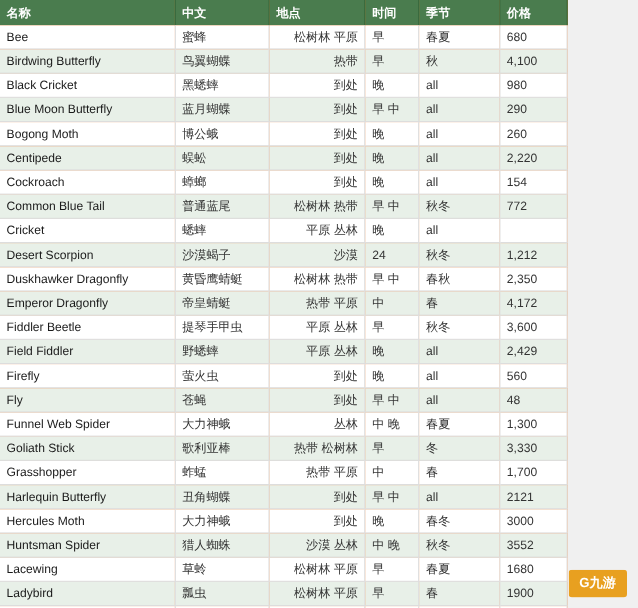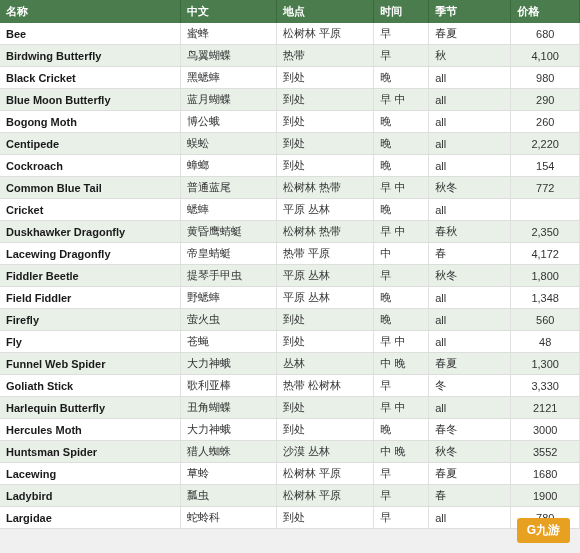--- a/index.html
+++ b/index.html
@@ -4,21 +4,21 @@
   <style>
     * { margin: 0; padding: 0; box-sizing: border-box; }
     body {
       font-family: Arial, sans-serif;
       font-size: 11px;
       background: #f0f0f0;
       width: 580px;
       overflow-x: hidden;
     }
     .table-container {
-      width: 580px;
+      width: 516px;
       overflow-y: auto;
       max-height: 553px;
       background: #f97316;
       position: relative;
     }
     table {
       width: 100%;
       border-collapse: collapse;
       font-size: 11px;
     }
@@ -42,41 +42,42 @@
     tbody td {
       padding: 3px 6px;
       border-bottom: 1px solid #ddd;
       border-right: 1px solid #e0e0e0;
       white-space: nowrap;
       color: #222;
     }
     td.name-col {
       min-width: 130px;
       color: #1a1a1a;
-      font-weight: 700;
+      font-weight: 400;
     }
     td.zh-col {
       min-width: 70px;
       color: #333;
     }
     td.location-col {
       min-width: 70px;
       color: #333;
+      text-align: right;
     }
     td.time-col {
       min-width: 40px;
       color: #333;
     }
     td.season-col {
       min-width: 60px;
       color: #333;
     }
     td.price-col {
       min-width: 50px;
-      text-align: center;
+      text-align: left;
       color: #333;
     }
     .watermark {
       position: fixed;
       bottom: 10px;
       right: 10px;
       background: #e8a020;
       color: #fff;
       font-size: 12px;
       font-weight: bold;
@@ -168,50 +169,58 @@
         </tr>
         <tr>
           <td class="name-col">Cricket</td>
           <td class="zh-col">蟋蟀</td>
           <td class="location-col">平原 丛林</td>
           <td class="time-col">晚</td>
           <td class="season-col">all</td>
           <td class="price-col"></td>
         </tr>
         <tr>
+          <td class="name-col">Desert Scorpion</td>
+          <td class="zh-col">沙漠蝎子</td>
+          <td class="location-col">沙漠</td>
+          <td class="time-col">24</td>
+          <td class="season-col">秋冬</td>
+          <td class="price-col">1,212</td>
+        </tr>
+        <tr>
           <td class="name-col">Duskhawker Dragonfly</td>
           <td class="zh-col">黄昏鹰蜻蜓</td>
           <td class="location-col">松树林 热带</td>
           <td class="time-col">早 中</td>
           <td class="season-col">春秋</td>
           <td class="price-col">2,350</td>
         </tr>
         <tr>
-          <td class="name-col">Lacewing Dragonfly</td>
+          <td class="name-col">Emperor Dragonfly</td>
           <td class="zh-col">帝皇蜻蜓</td>
           <td class="location-col">热带 平原</td>
           <td class="time-col">中</td>
           <td class="season-col">春</td>
           <td class="price-col">4,172</td>
         </tr>
         <tr>
           <td class="name-col">Fiddler Beetle</td>
           <td class="zh-col">提琴手甲虫</td>
           <td class="location-col">平原 丛林</td>
           <td class="time-col">早</td>
           <td class="season-col">秋冬</td>
-          <td class="price-col">1,800</td>
+          <td class="price-col">3,600</td>
         </tr>
         <tr>
           <td class="name-col">Field Fiddler</td>
           <td class="zh-col">野蟋蟀</td>
           <td class="location-col">平原 丛林</td>
           <td class="time-col">晚</td>
           <td class="season-col">all</td>
-          <td class="price-col">1,348</td>
+          <td class="price-col">2,429</td>
         </tr>
         <tr>
           <td class="name-col">Firefly</td>
           <td class="zh-col">萤火虫</td>
           <td class="location-col">到处</td>
           <td class="time-col">晚</td>
           <td class="season-col">all</td>
           <td class="price-col">560</td>
         </tr>
         <tr>
@@ -230,20 +239,28 @@
           <td class="season-col">春夏</td>
           <td class="price-col">1,300</td>
         </tr>
         <tr>
           <td class="name-col">Goliath Stick</td>
           <td class="zh-col">歌利亚棒</td>
           <td class="location-col">热带 松树林</td>
           <td class="time-col">早</td>
           <td class="season-col">冬</td>
           <td class="price-col">3,330</td>
+        </tr>
+        <tr>
+          <td class="name-col">Grasshopper</td>
+          <td class="zh-col">蚱蜢</td>
+          <td class="location-col">热带 平原</td>
+          <td class="time-col">中</td>
+          <td class="season-col">春</td>
+          <td class="price-col">1,700</td>
         </tr>
         <tr>
           <td class="name-col">Harlequin Butterfly</td>
           <td class="zh-col">丑角蝴蝶</td>
           <td class="location-col">到处</td>
           <td class="time-col">早 中</td>
           <td class="season-col">all</td>
           <td class="price-col">2121</td>
         </tr>
         <tr>

